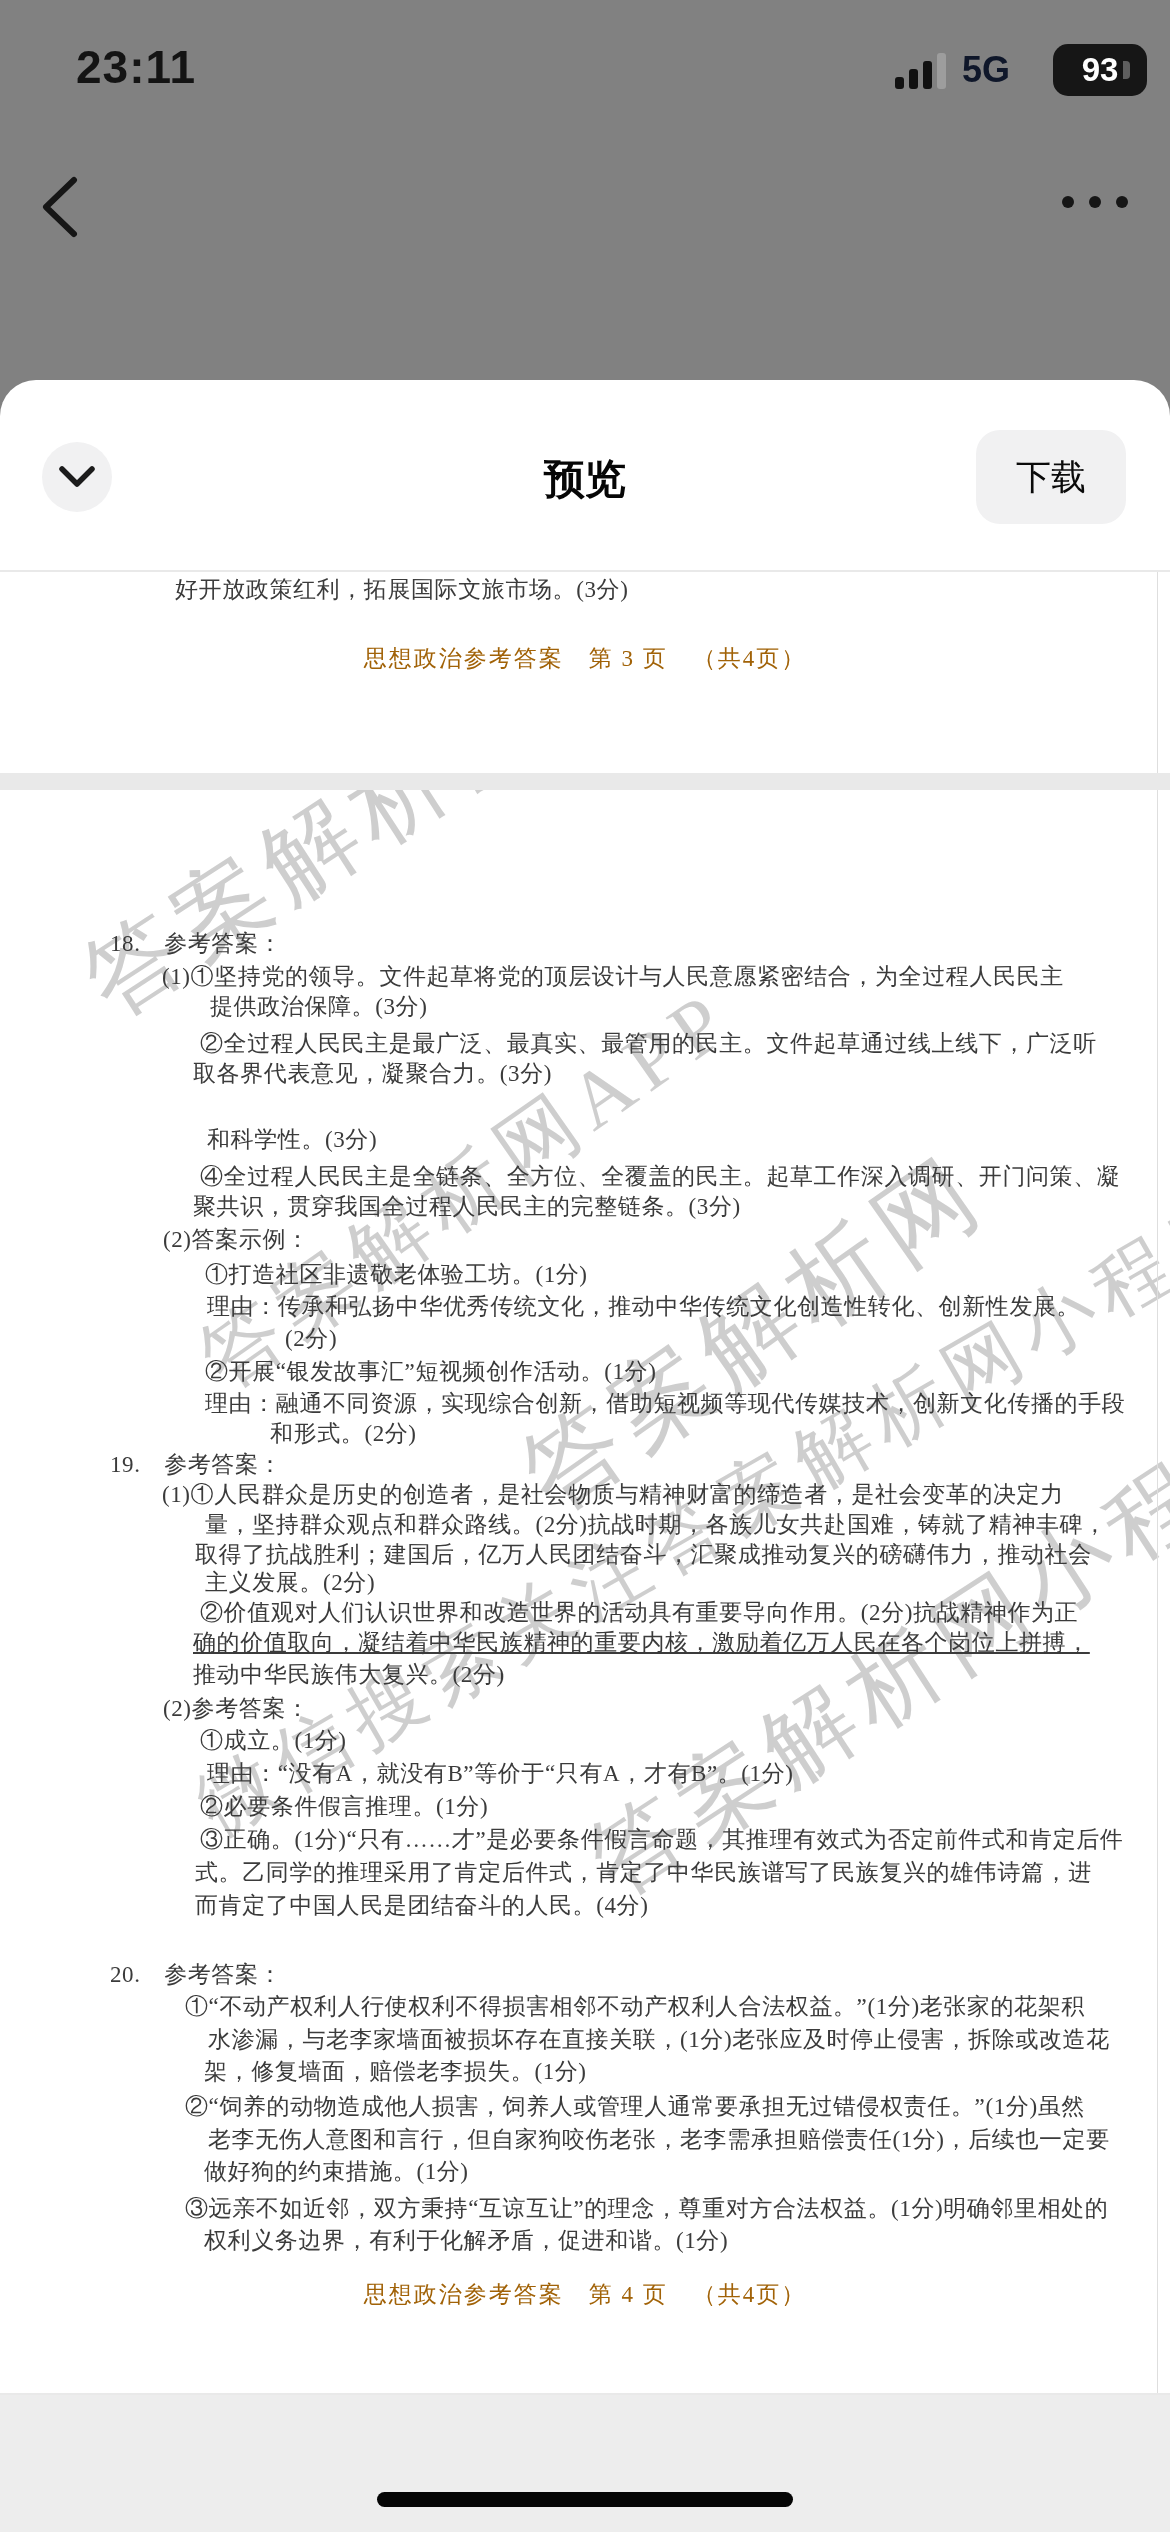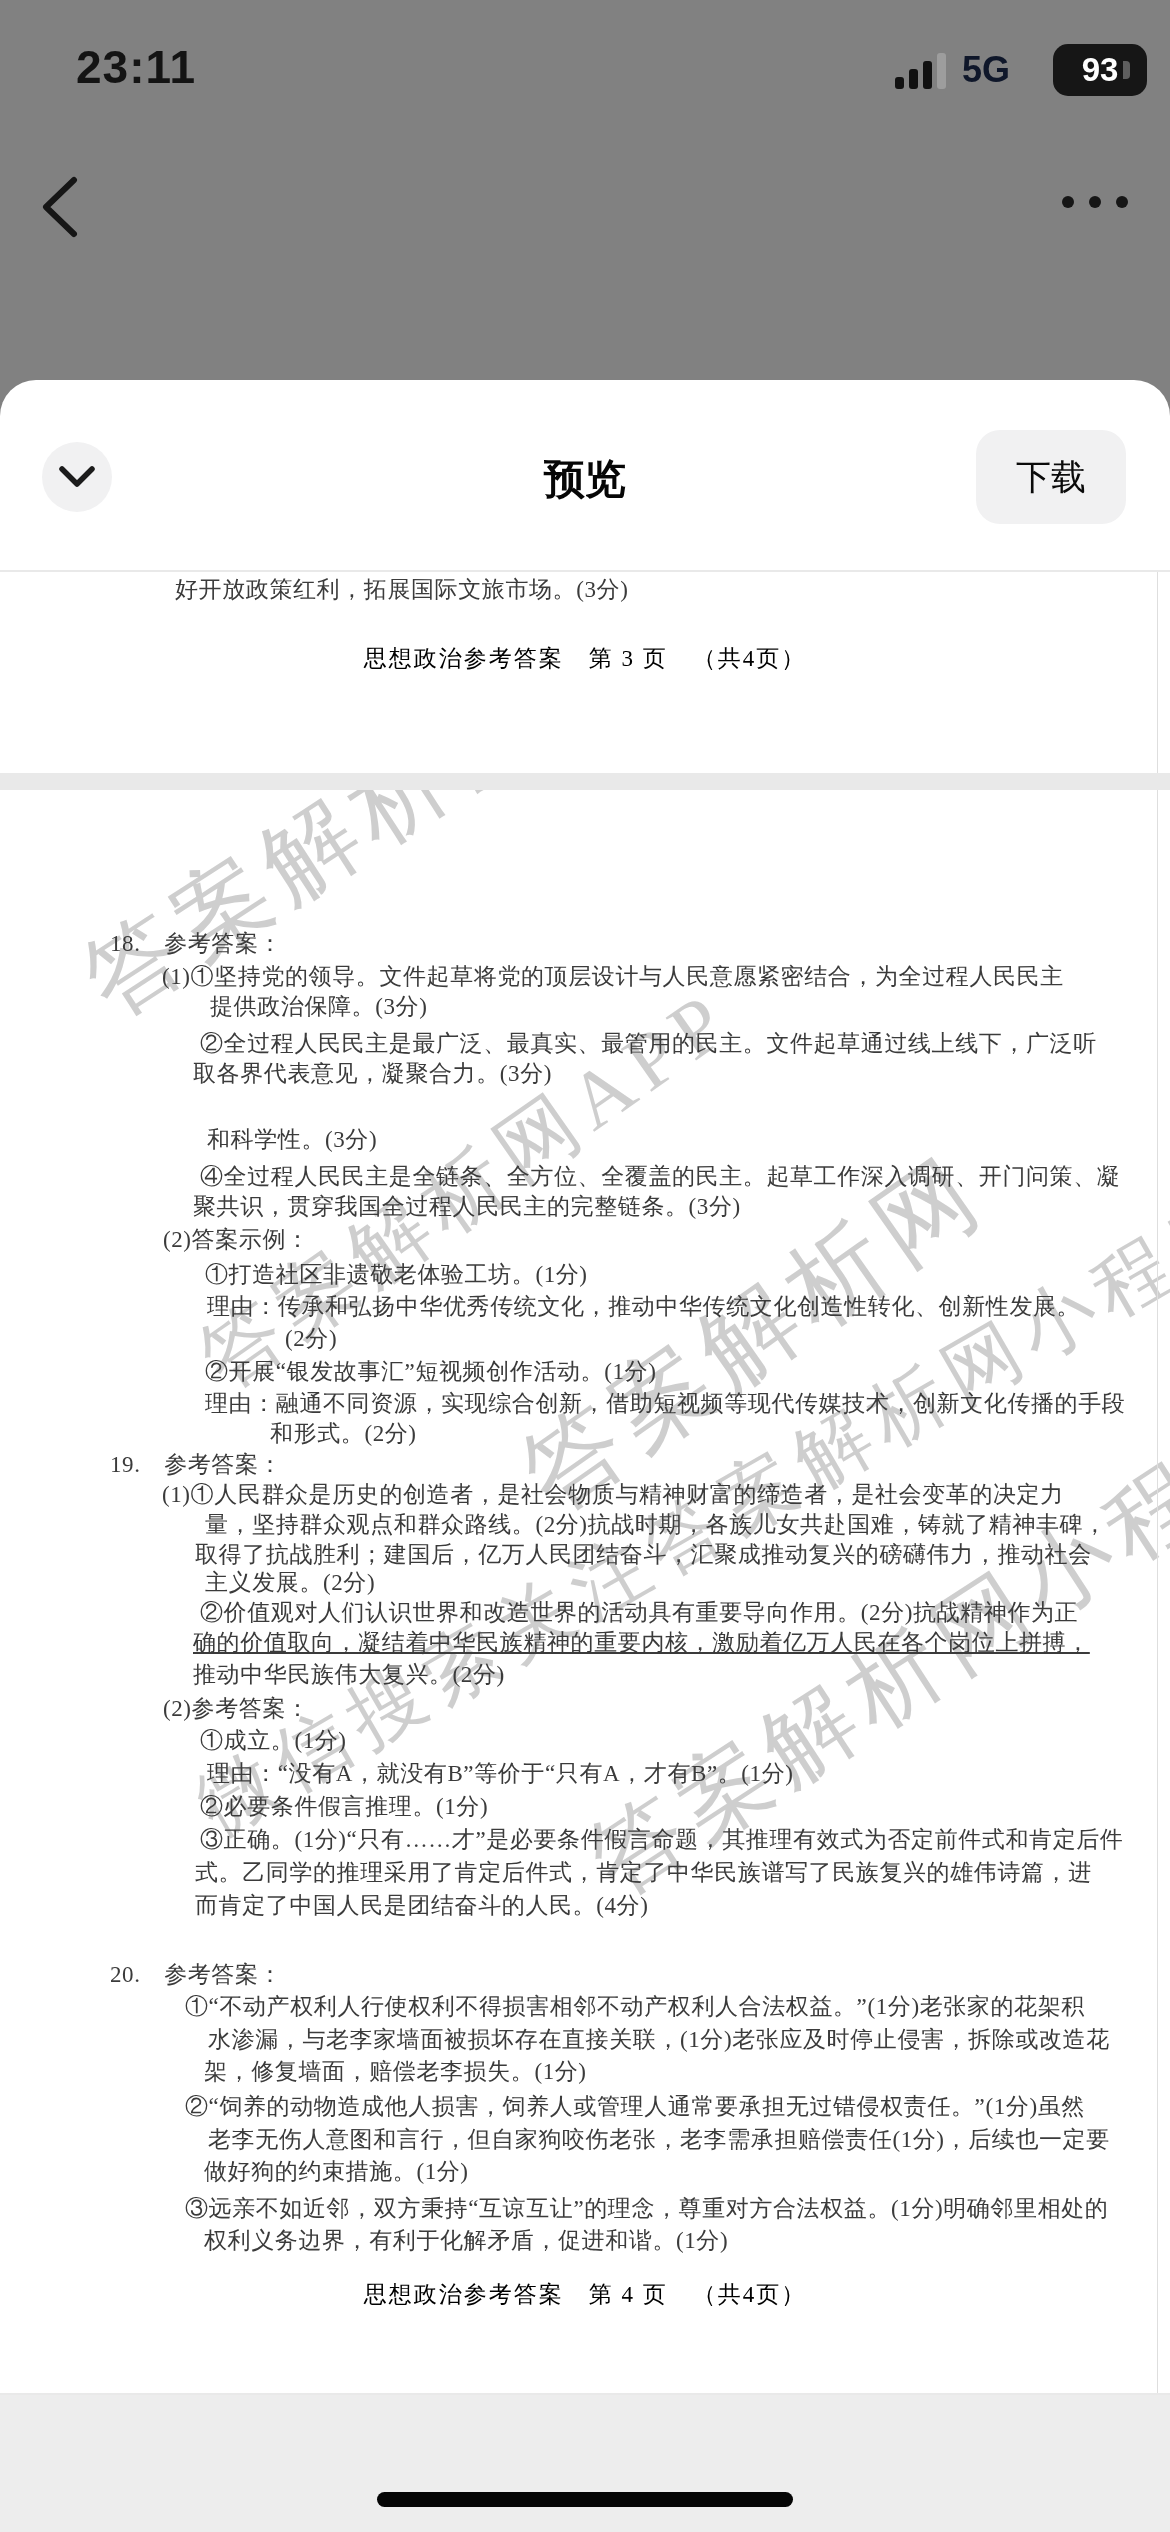--- a/index.html
+++ b/index.html
@@ -59,21 +59,21 @@
   .page{position:absolute;left:0;width:1170px;background:#fff;}
   .page3{top:2px;height:201px;}
   .page4{top:220px;height:1603px;}
   .page-edge{position:absolute;top:0;right:12px;width:1px;height:100%;background:#dedede;}
   .doc-line{
     position:absolute;white-space:nowrap;font-size:23px;letter-spacing:0.6px;
     line-height:30px;height:30px;
   }
   .page-footer{
     position:absolute;left:0;width:100%;text-align:center;font-size:23px;
-    color:#000000;letter-spacing:2px;white-space:nowrap;
+    color:#a16207;letter-spacing:2px;white-space:nowrap;
   }
   .wm{
     position:absolute;white-space:nowrap;color:#8c8c8c;opacity:0.42;
     letter-spacing:10px;transform-origin:0 50%;font-weight:400;
     font-family:"Liberation Serif","DejaVu Serif",serif;
   }
   
   .bottom-area{position:absolute;left:0;top:2015px;width:1170px;height:137px;background:#ededed;}
   .home-indicator{
     position:absolute;left:377px;top:2492px;width:416px;height:15px;border-radius:8px;background:#050505;

